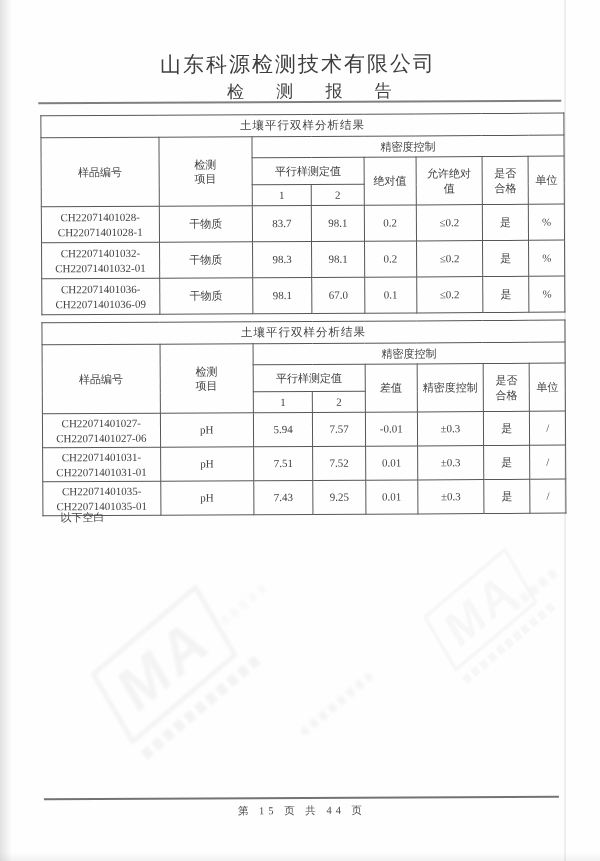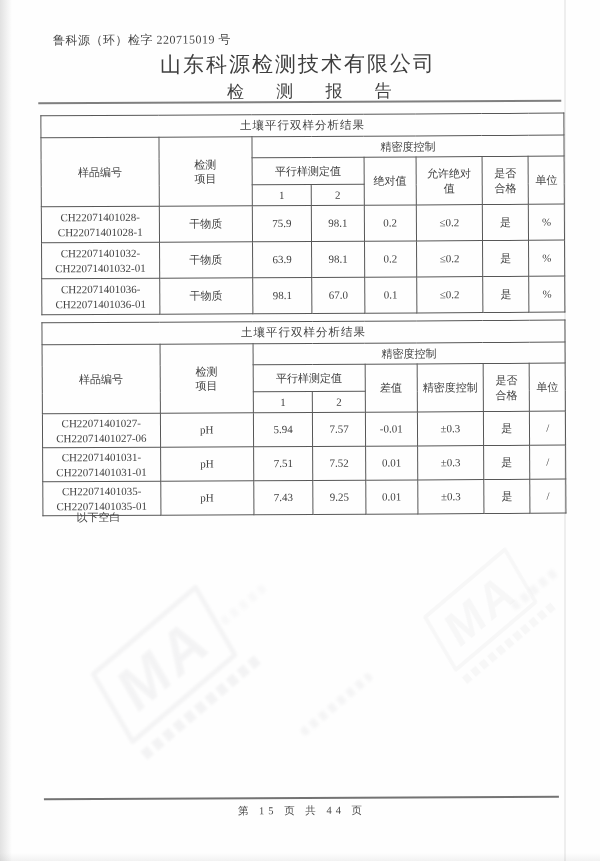--- a/index.html
+++ b/index.html
@@ -37,21 +37,21 @@
   tr.h-mid td{height:26px;}
   tr.h-sub td{height:20px;}
   tr.d-row td{height:35px;}
   .t2 tr.d-row td{height:33px;}
   .ln{display:block;}
   .cell-id{font-size:10.5px;line-height:1.35;}
 
   .footer-rule{position:absolute;left:42px;top:797px;width:515px;height:2px;background:rgba(90,90,90,0.85);}
   .page-footer{position:absolute;left:0;top:804px;width:600px;text-align:center;
     font-size:10.5px;letter-spacing:4px;color:#4a4a4a;}
-  .end-note{position:absolute;left:76px;top:509px;font-size:11px;color:#474747;}
+  .end-note{position:absolute;left:60px;top:509px;font-size:11px;color:#474747;}
 
   
   .wm{position:absolute;display:flex;flex-direction:column;align-items:center;
     filter:blur(1px);pointer-events:none;}
   .wm-left{left:95px;top:620px;transform:rotate(-40deg);opacity:0.085;}
   .wm-right{left:410px;top:565px;transform:rotate(-40deg) scale(0.78);opacity:0.06;}
   .wm .ma-box{
     font-family:"Liberation Sans","DejaVu Sans",sans-serif;font-weight:bold;
     font-size:60px;line-height:1;color:#8e8e96;letter-spacing:4px;
     border:5px solid #8e8e96;padding:6px 14px;transform:skewX(-10deg);border-radius:3px;}
@@ -62,21 +62,20 @@
     filter:blur(1.6px);pointer-events:none;}
   .smudge-a{left:290px;top:700px;width:90px;transform:rotate(-40deg);opacity:0.10;}
   .smudge-b{left:505px;top:585px;width:60px;transform:rotate(-40deg);opacity:0.09;}
   .smudge-c{left:215px;top:600px;width:55px;transform:rotate(-40deg);opacity:0.06;}
 </style>
 </head>
 <body>
 
 <div class="page">
 
-  <div class="ref-number">鲁科源（环）检字 220715019 号</div>
   <div class="company">山东科源检测技术有限公司</div>
   <div class="report-title">检 测 报 告</div>
   <div class="header-rule"></div>
 
   <table class="result-table t1">
     <colgroup>
       <col style="width:22.5%">
         <col style="width:17.8%">
         <col style="width:11.4%">
         <col style="width:10%">
@@ -114,44 +113,44 @@
         <td>1</td>
         <td>2</td>
       </tr>
 
       <tr class="d-row">
         <td class="cell-id">
           <span class="ln">CH22071401028-</span>
           <span class="ln">CH22071401028-1</span>
         </td>
         <td>干物质</td>
-        <td>75.9</td>
+        <td>83.7</td>
         <td>98.1</td>
         <td>0.2</td>
         <td>≤0.2</td>
         <td>是</td>
         <td>%</td>
       </tr>
       <tr class="d-row">
         <td class="cell-id">
           <span class="ln">CH22071401032-</span>
           <span class="ln">CH22071401032-01</span>
         </td>
         <td>干物质</td>
-        <td>63.9</td>
+        <td>98.3</td>
         <td>98.1</td>
         <td>0.2</td>
         <td>≤0.2</td>
         <td>是</td>
         <td>%</td>
       </tr>
       <tr class="d-row">
         <td class="cell-id">
           <span class="ln">CH22071401036-</span>
-          <span class="ln">CH22071401036-01</span>
+          <span class="ln">CH22071401036-09</span>
         </td>
         <td>干物质</td>
         <td>98.1</td>
         <td>67.0</td>
         <td>0.1</td>
         <td>≤0.2</td>
         <td>是</td>
         <td>%</td>
       </tr>
     </tbody>

